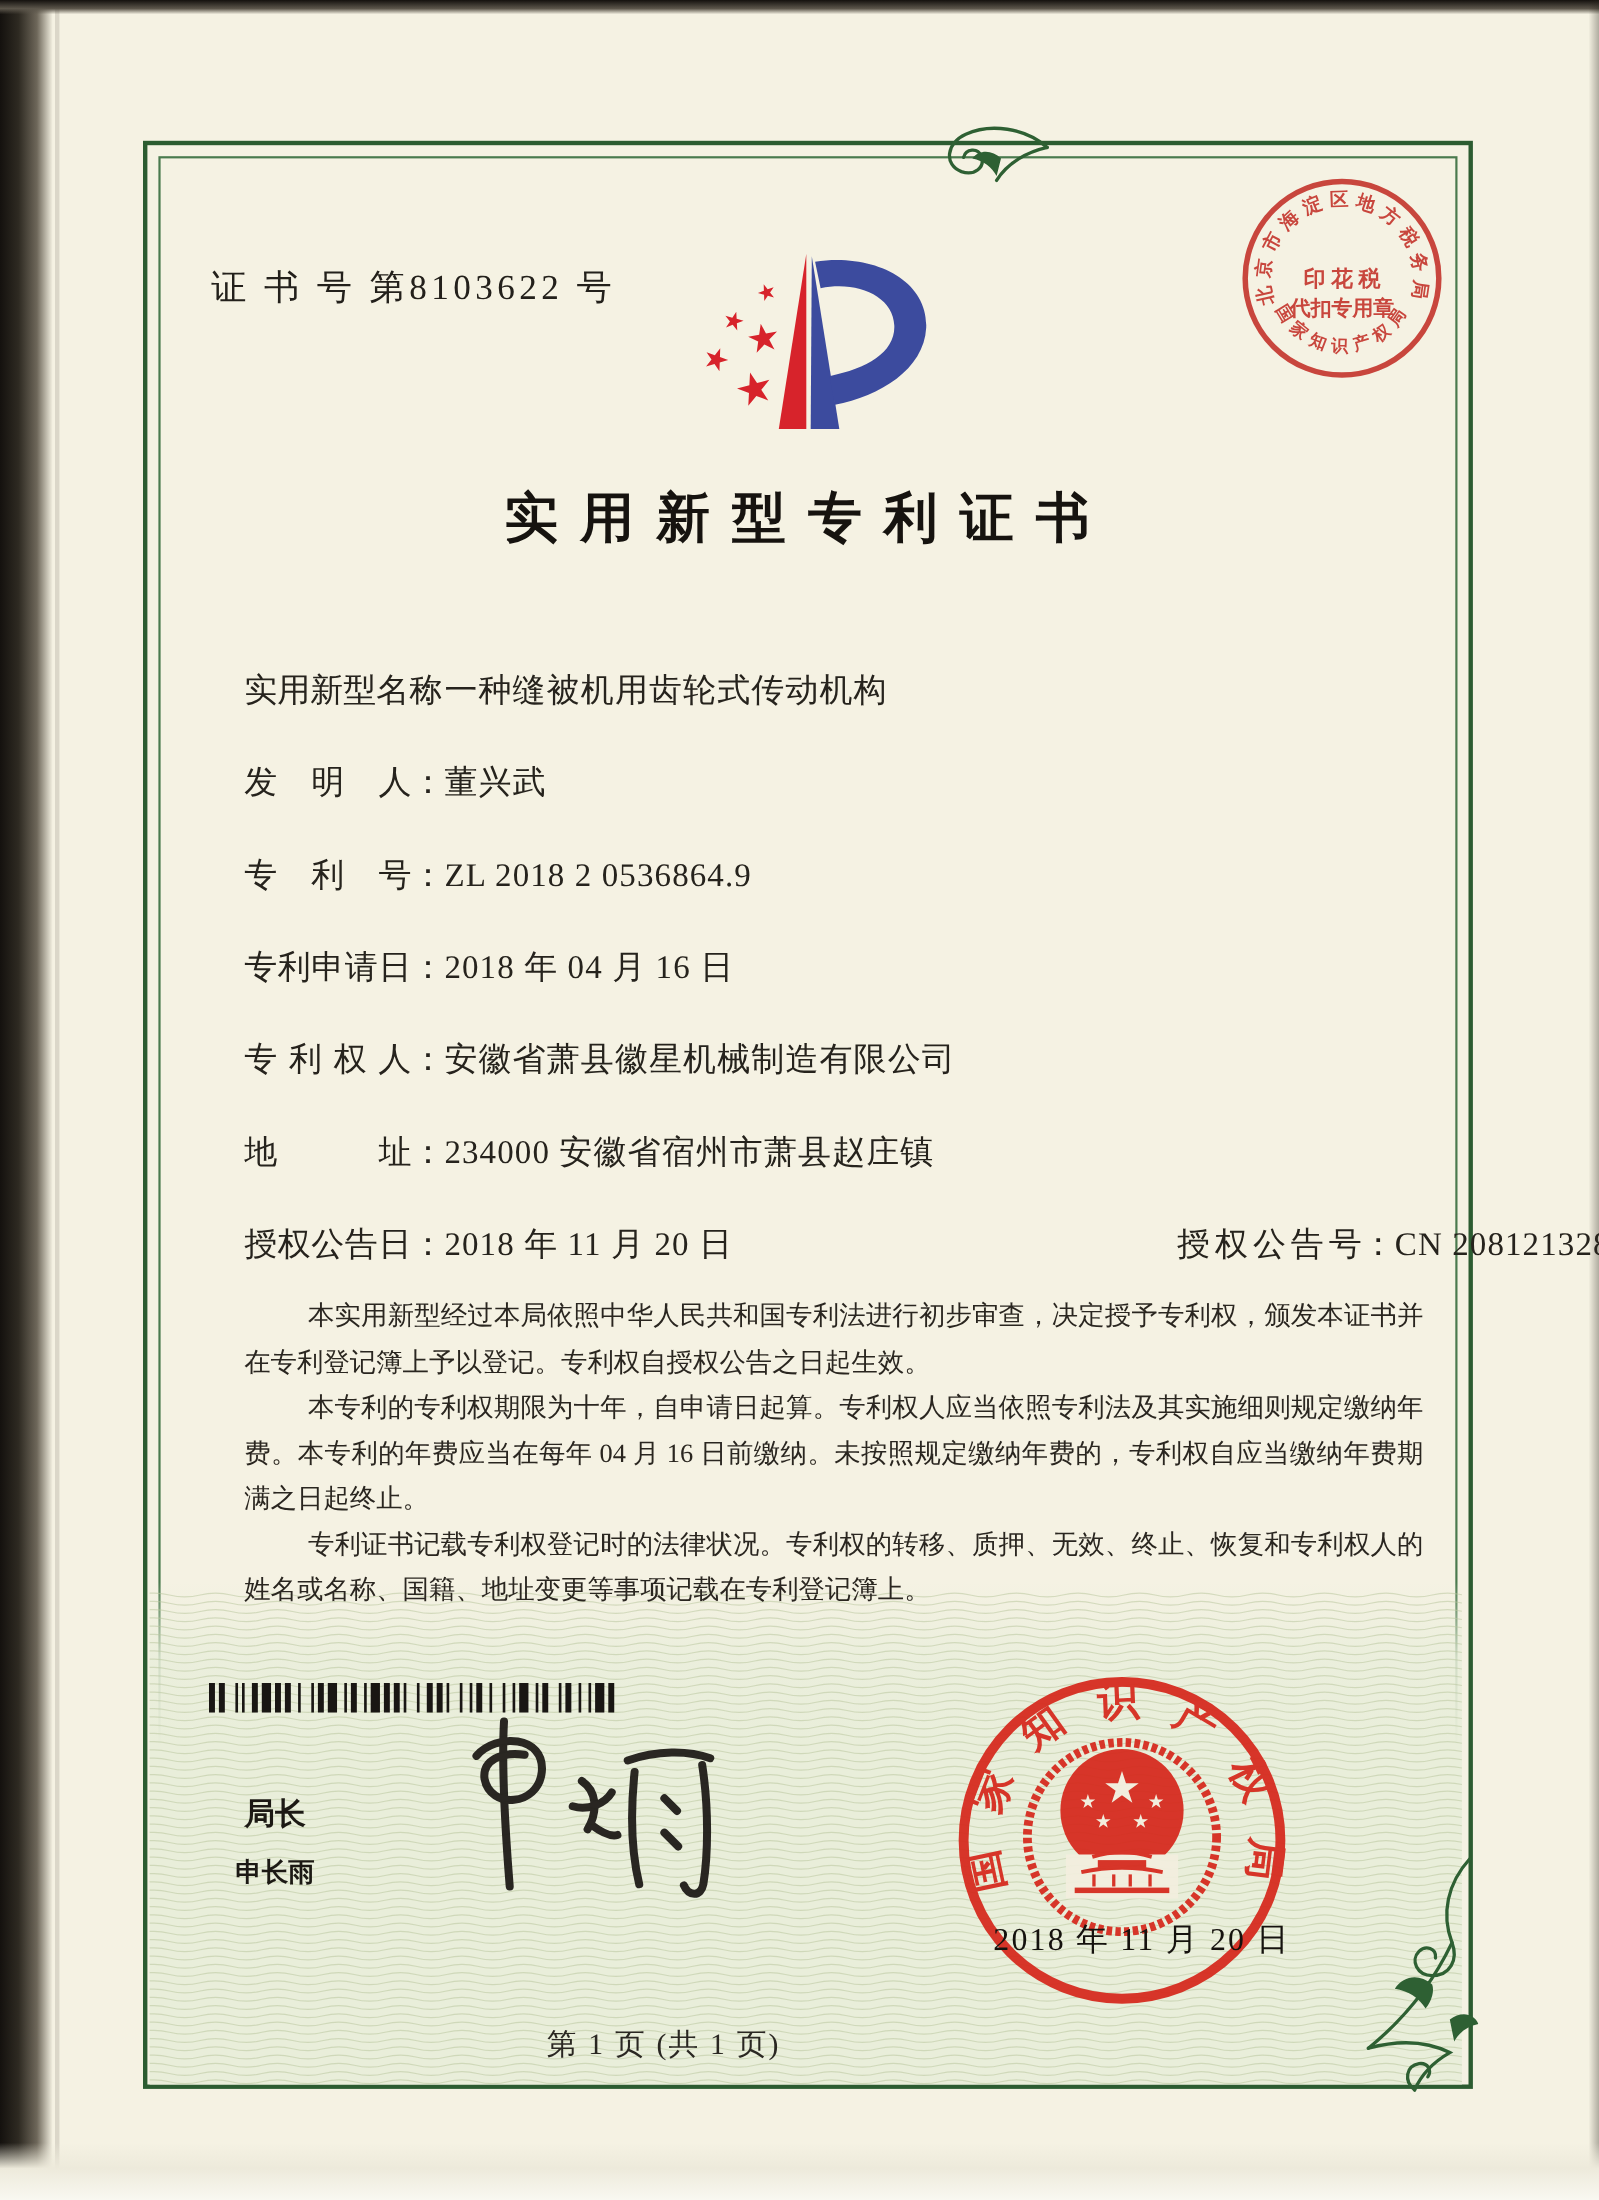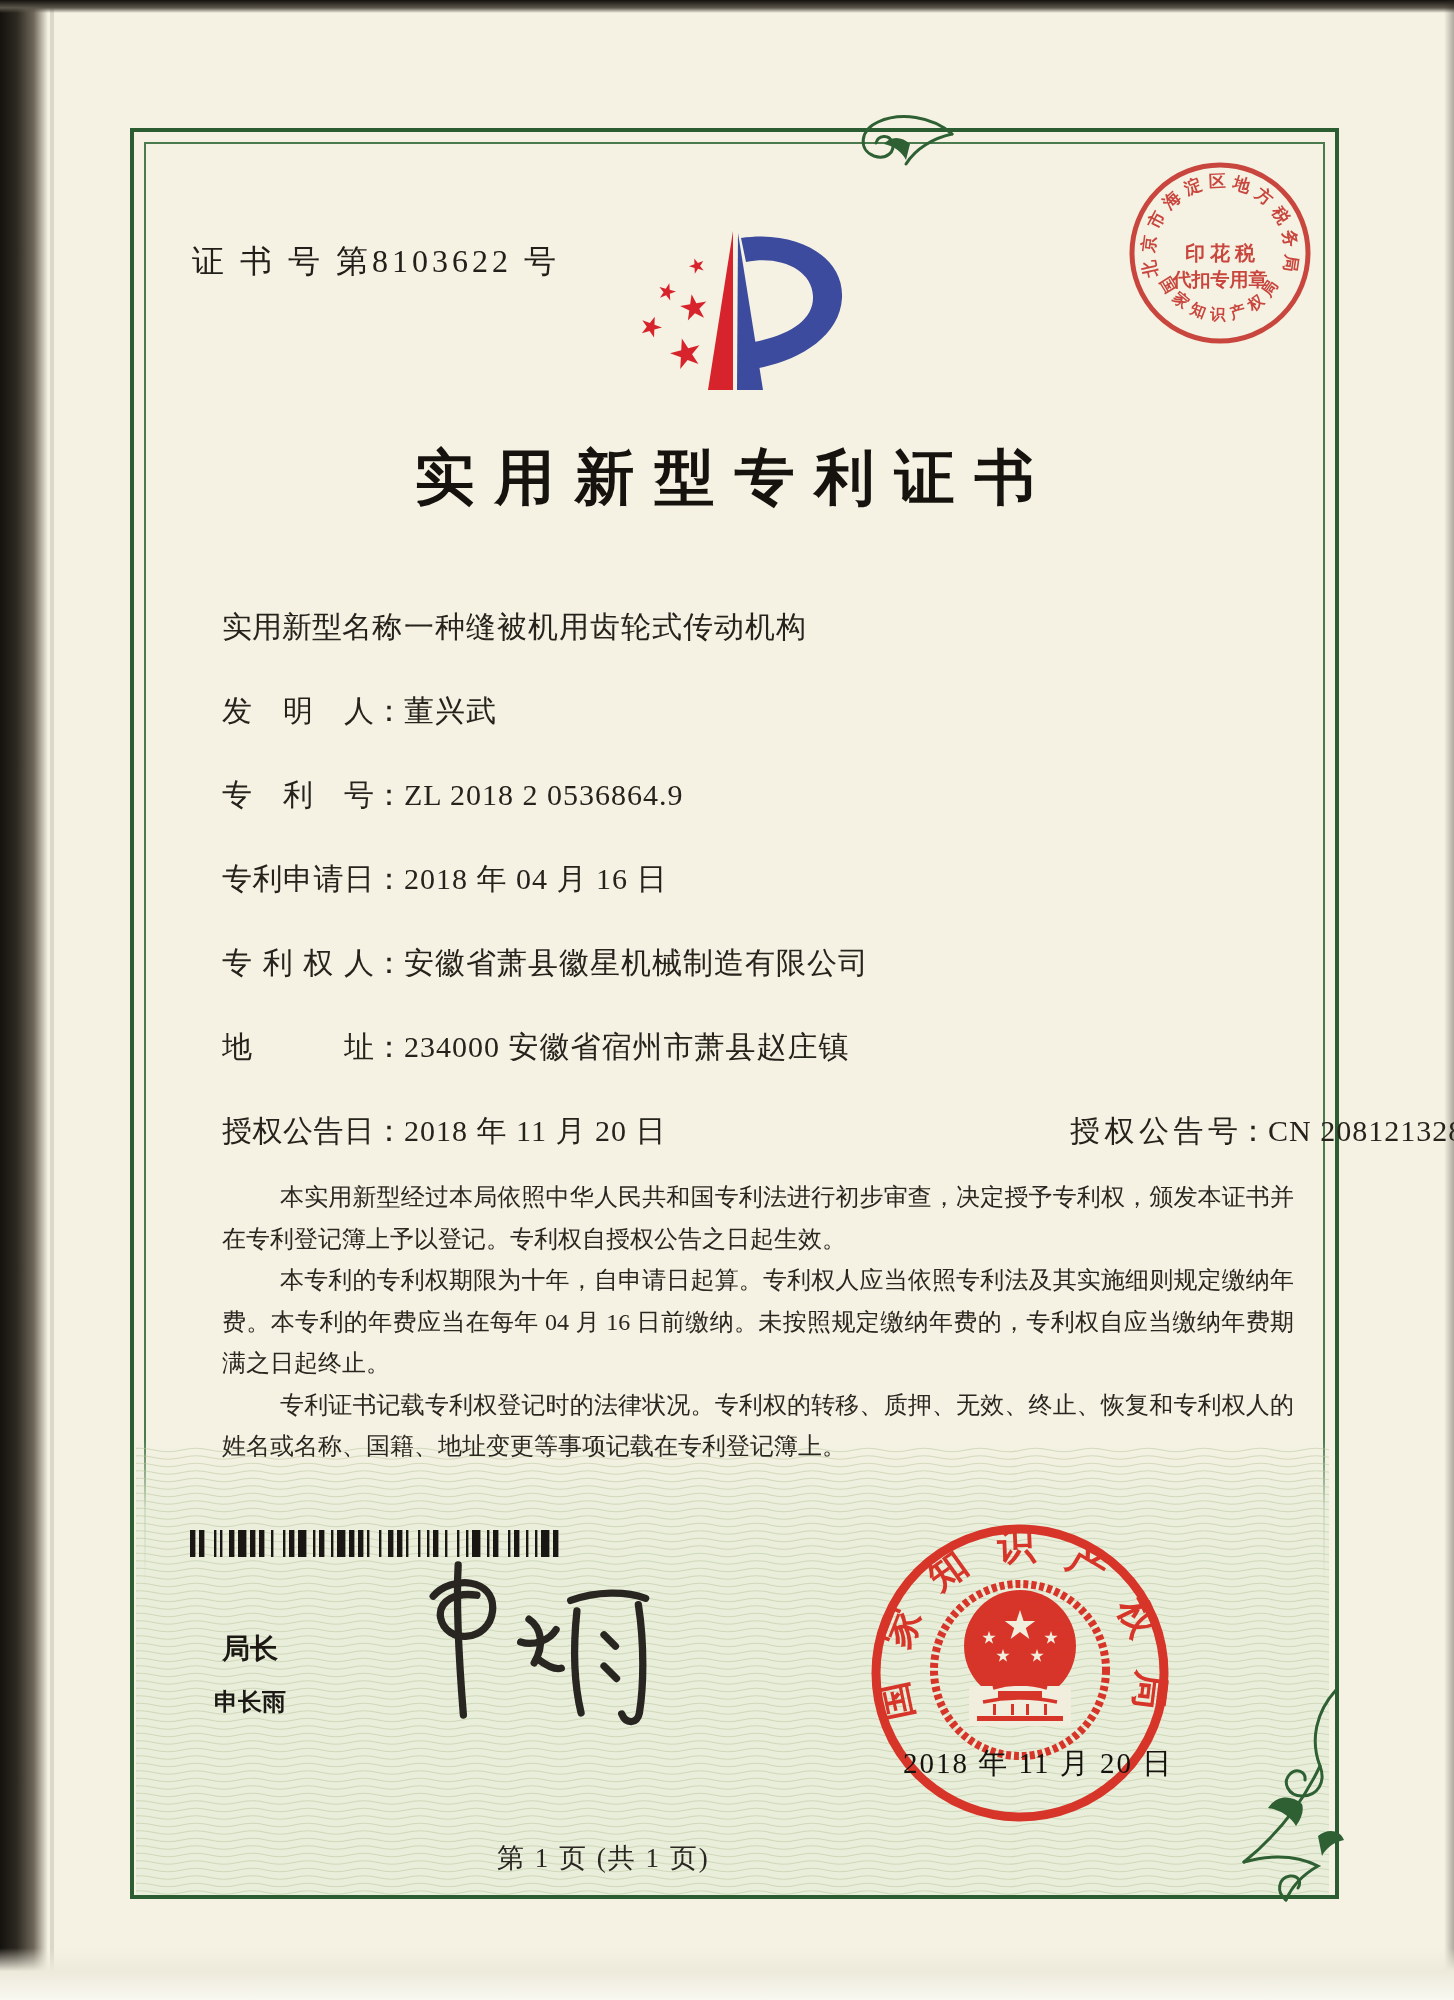--- a/index.html
+++ b/index.html
@@ -22,21 +22,21 @@
   .border-outer{left:130px;top:128px;width:1201px;height:1763px;border:4px solid #2c5c31;}
   .border-inner{left:144px;top:142px;width:1177px;height:1735px;border:2px solid #4a7a4e;}
 
   
   .wave-zone{left:136px;top:1438px;width:1193px;height:457px;
     background:linear-gradient(180deg,rgba(233,238,219,0) 0%,rgba(233,238,219,.85) 70px,#e9eeda 150px);}
   .wave-zone svg{display:block;width:100%;height:100%;}
 
   .cert-no{left:192px;top:220px;font-size:32px;letter-spacing:4px;color:#23201b;margin-top:20px;}
   .logo{left:628px;top:224px;}
-  .doc-title{left:130px;top:438px;width:1209px;text-align:center;font-size:60px;font-weight:700;
+  .doc-title{left:130px;top:438px;width:1209px;text-align:center;font-size:49px;font-weight:700;
     letter-spacing:20px;color:#16130f;white-space:nowrap;}
 
   .frow{position:absolute;left:222px;font-size:30px;white-space:nowrap;color:#26231d;}
   .flabel{display:inline-flex;justify-content:space-between;width:152px;vertical-align:top;}
   .fvalue{letter-spacing:1px;}
   .grant-col{position:absolute;left:848px;top:0;font-size:30px;white-space:nowrap;}
   .grant-col .flabel{width:168px;}
 
   .paras{left:222px;top:1177px;width:1072px;font-size:24px;line-height:41.5px;
     text-align:justify;color:#2a2620;}

